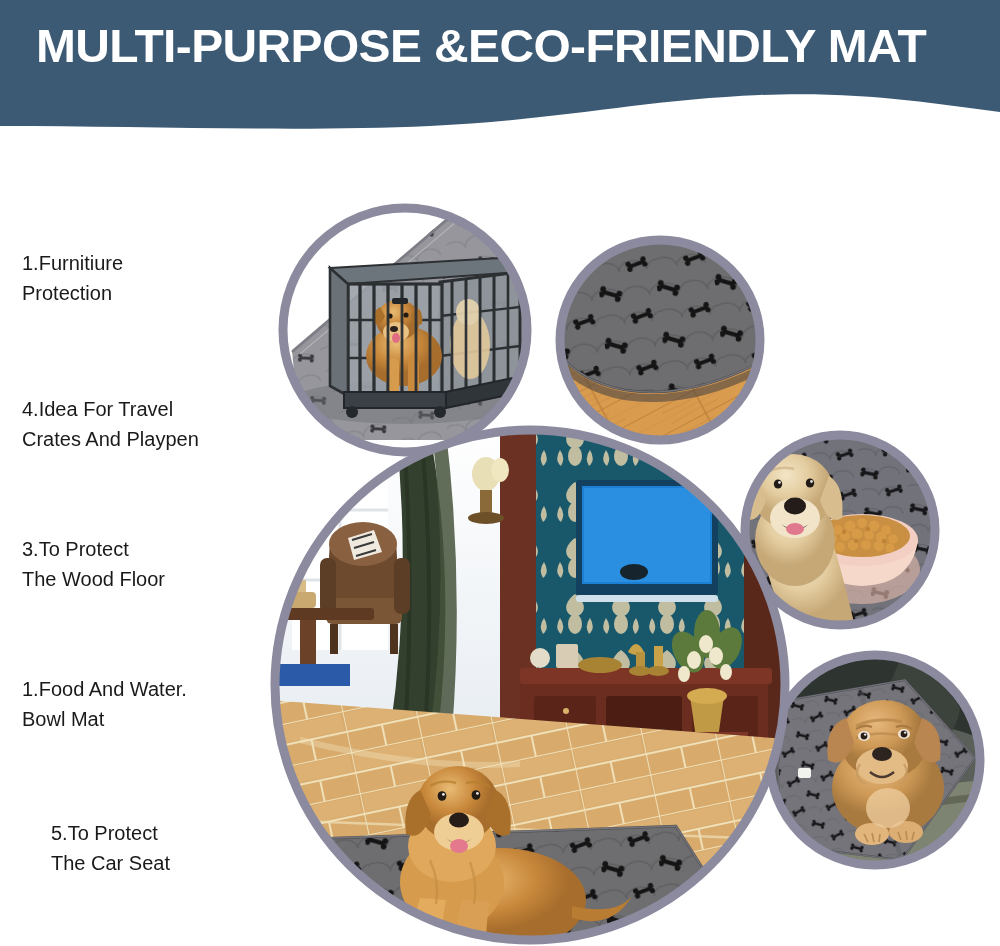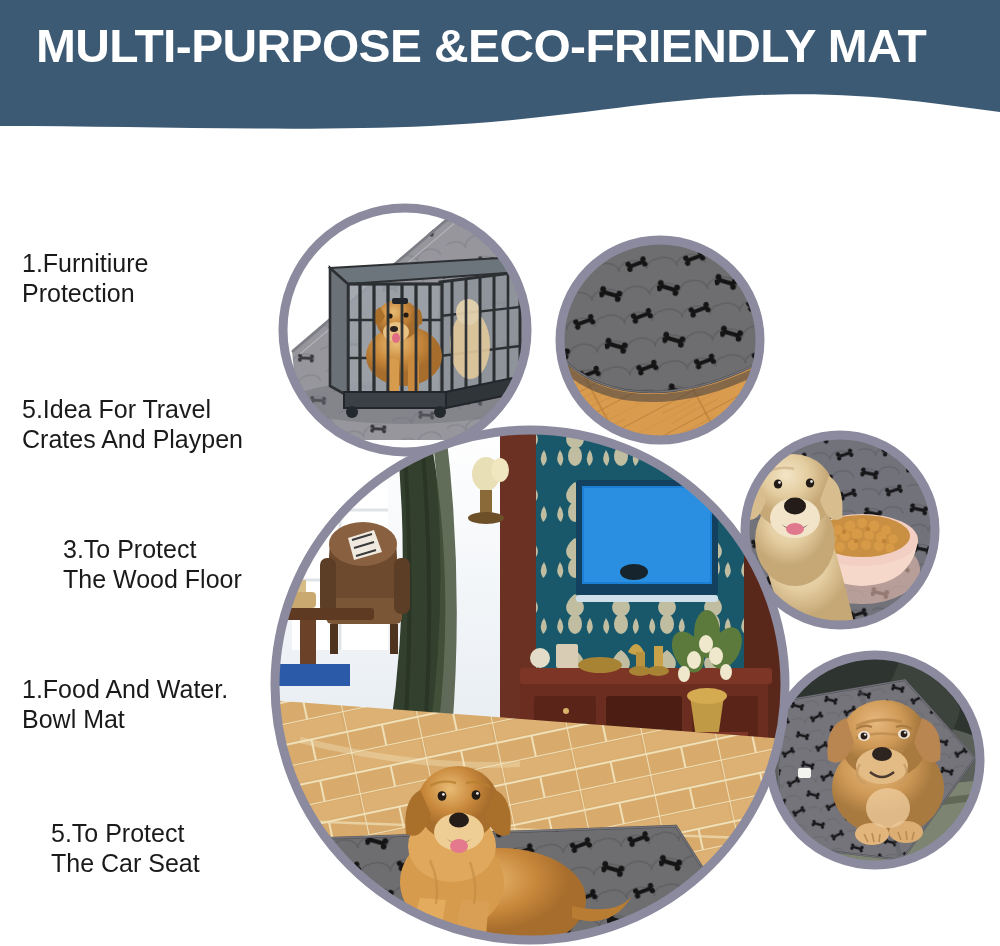--- a/index.html
+++ b/index.html
@@ -31,28 +31,28 @@
     font-family:"Liberation Sans", sans-serif;
   }
 
   
   .feature-list{
     position:absolute;left:0;top:248px;width:300px;
   }
   .feature-item{
     position:absolute;left:22px;
     color:#1a1a1a;
-    font-size:25px;
+    font-size:20px;
     line-height:30px;
     font-family:"Liberation Sans", sans-serif;
     white-space:pre-line;
   }
   .fi-0{top:0px;}
   .fi-1{top:146px;}
-  .fi-2{top:286px;margin-left:41px;}
+  .fi-2{top:286px;}
   .fi-3{top:426px;}
   .fi-4{top:570px;margin-left:29px;}
 
   
   .collage{position:absolute;left:0;top:140px;width:1000px;height:806px;}
   .collage svg{display:block;}
 </style>
 </head>
 <body>
 
@@ -63,21 +63,21 @@
       <rect x="0" y="0" width="1000" height="140" fill="#3d5a75"></rect>
       <path d="M0,126 C 140,126 300,132 430,126 C 560,120 640,100 760,95 C 860,91 930,103 1000,112 L1000,140 L0,140 Z" fill="#ffffff"></path>
       <rect x="0" y="136" width="1000" height="4" fill="#ffffff" opacity="0.0"></rect>
     </svg>
     <div class="header-title">MULTI-PURPOSE &amp;ECO-FRIENDLY MAT</div>
   </div>
 
   <div class="feature-list">
     <div class="feature-item fi-0">1.Furnitiure
   Protection</div>
-    <div class="feature-item fi-1">5.Idea For Travel
+    <div class="feature-item fi-1">4.Idea For Travel
    Crates And Playpen</div>
     <div class="feature-item fi-2">3.To Protect
    The Wood Floor</div>
     <div class="feature-item fi-3"> 1.Food And Water.
    Bowl Mat</div>
     <div class="feature-item fi-4">5.To Protect
    The Car Seat</div>
   </div>
 
   <div class="collage">

